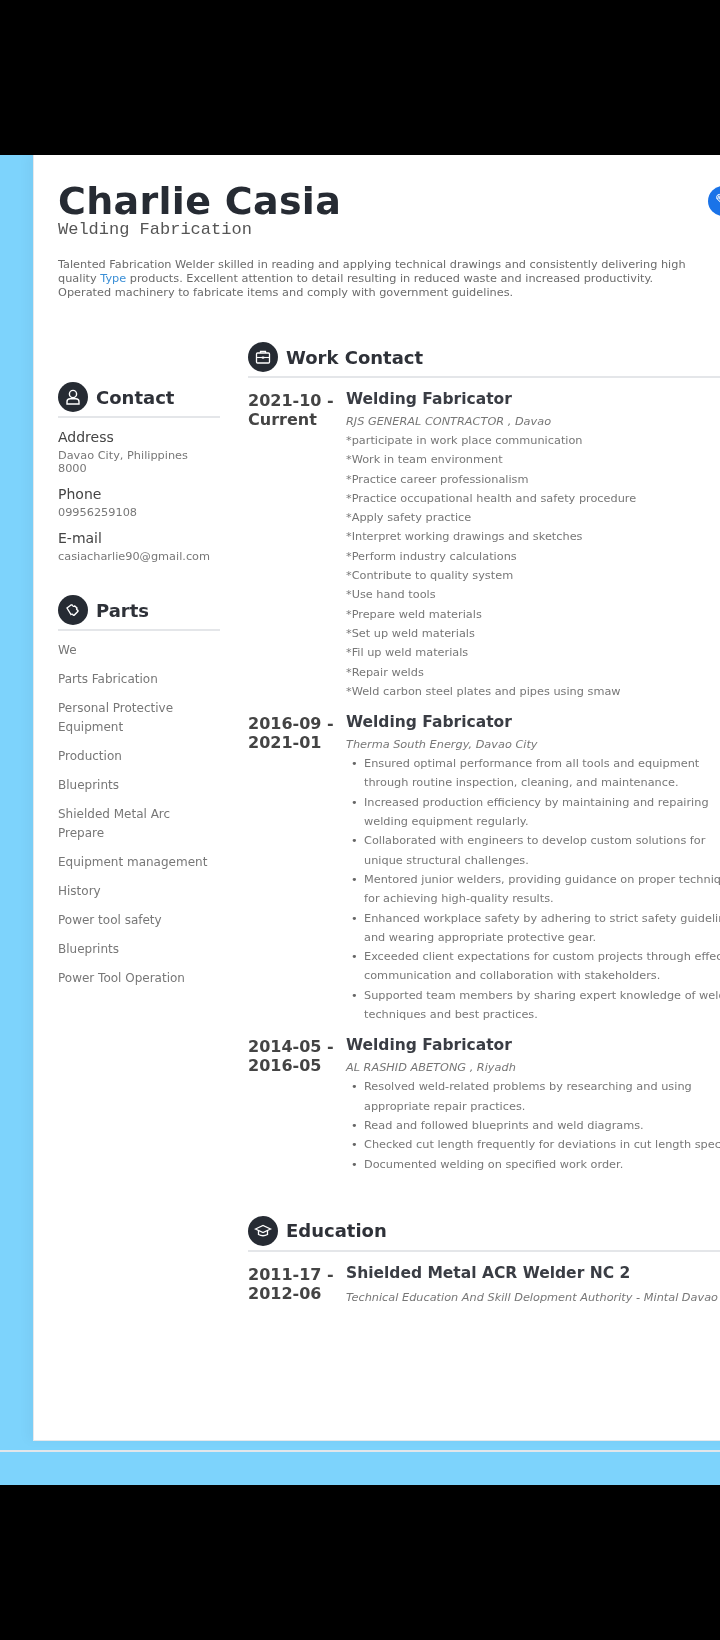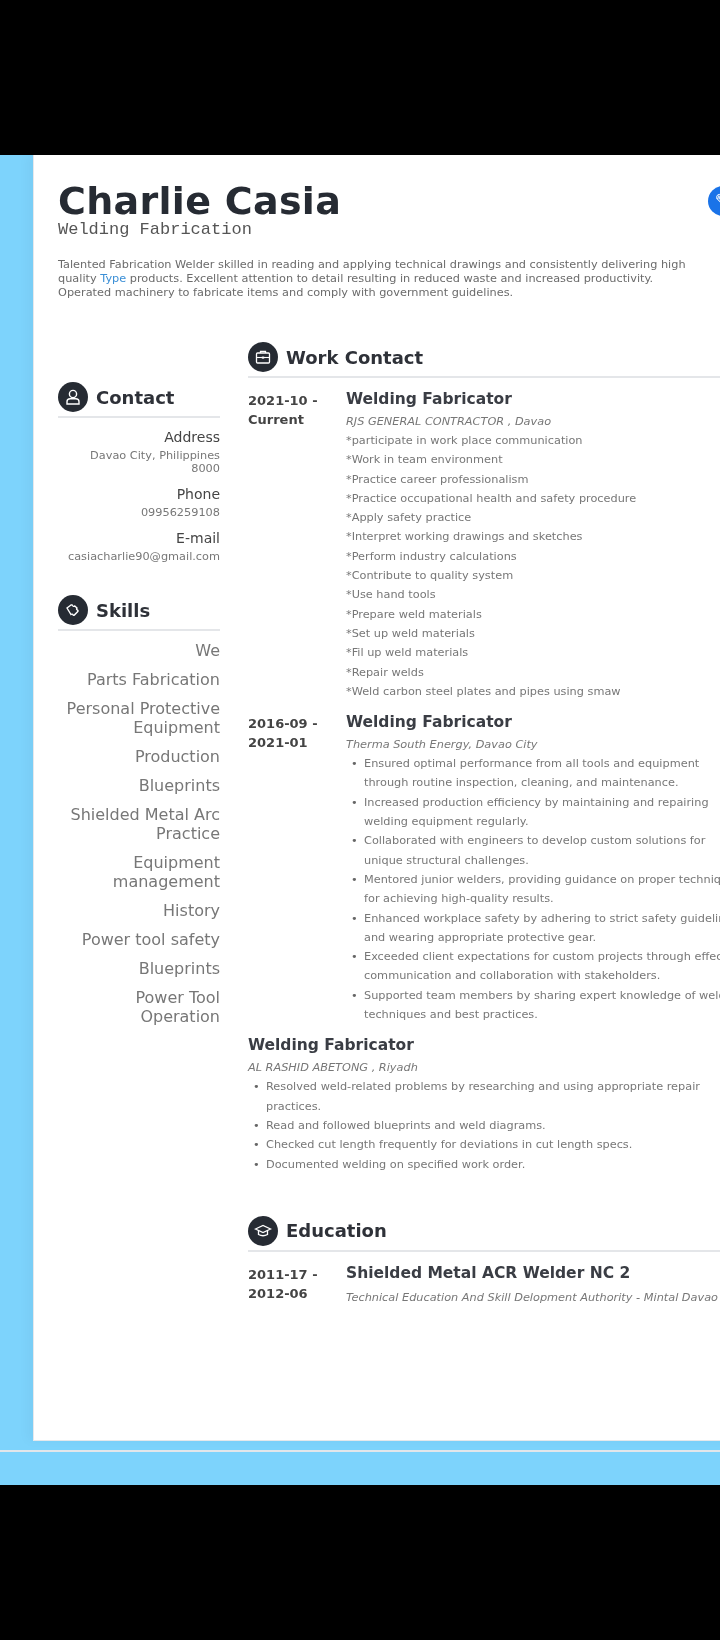--- a/index.html
+++ b/index.html
@@ -18,39 +18,39 @@
 
   .name { position: absolute; left: 24px; top: 24px; font-size: 38px; font-weight: 700; color: #262b33; letter-spacing: 0.3px; font-family: "DejaVu Sans", sans-serif; }
   .role { position: absolute; left: 24px; top: 65px; font-size: 17px; color: #555; font-family: Liberation Mono, monospace; font-weight: 300; }
 
   .fab { position: absolute; left: 674px; top: 31px; width: 30px; height: 30px; border-radius: 50%; background: #1a73e8; color: #fff; font-size: 20px; line-height: 30px; text-align: center; }
 
   .summary { position: absolute; left: 24px; top: 103px; width: 645px; font-size: 11.3px; line-height: 14px; color: #6b6b6b; font-family: "DejaVu Sans", sans-serif; }
   .summary .link { color: #3b8fd6; }
 
   
-  .left { position: absolute; left: 24px; top: 225px; width: 162px; text-align: right; }
+  .left { position: absolute; left: 24px; top: 225px; width: 162px; }
   .sec-head { display: flex; align-items: center; height: 34px; }
   .sec-icon { width: 30px; height: 30px; border-radius: 50%; background: #262b33; display: flex; align-items: center; justify-content: center; flex-shrink: 0; }
   .sec-title { margin-left: 8px; font-size: 18px; font-weight: 700; color: #2e3138; font-family: "DejaVu Sans", sans-serif; }
   .sec-rule { height: 2px; background: #e4e6e9; margin-top: 2px; }
 
   .c-label { font-size: 14px; font-weight: 400; color: #444; margin-top: 11px; font-family: "DejaVu Sans", sans-serif; }
   .c-value { font-size: 11.3px; color: #777; margin-top: 4px; font-family: "DejaVu Sans", sans-serif; }
 
   .skills { margin-top: 30px; }
-  .skill { font-size: 16px; color: #777; line-height: 19px; margin-top: 10px; font-family: "DejaVu Sans", sans-serif; }
+  .skill { font-size: 12px; color: #777; line-height: 19px; margin-top: 10px; font-family: "DejaVu Sans", sans-serif; }
   .skill:first-of-type { margin-top: 10px; }
 
   
   .right { position: absolute; left: 214px; top: 185px; width: 506px; }
   .r-sec-rule { height: 2px; background: #e4e6e9; margin-top: 2px; }
 
   .entry { display: flex; margin-top: 10px; }
-  .date { width: 98px; font-size: 13px; font-weight: 700; color: #444; line-height: 19px; padding-top: 3px; font-family: "DejaVu Sans", sans-serif; }
+  .date { width: 98px; font-size: 16px; font-weight: 700; color: #444; line-height: 19px; padding-top: 3px; font-family: "DejaVu Sans", sans-serif; }
   .body { flex: 1; }
   .job-title { font-size: 15.5px; font-weight: 700; color: #3a3d44; line-height: 22px; font-family: "DejaVu Sans", sans-serif; }
   .company { font-size: 11.3px; font-style: italic; color: #777; line-height: 19px; margin-top: 2px; font-family: "DejaVu Sans", sans-serif; }
   .star-line { font-size: 11.3px; color: #777; line-height: 19.3px; font-family: "DejaVu Sans", sans-serif; white-space: nowrap; }
   ul.bullets { list-style: none; }
   ul.bullets li { position: relative; padding-left: 18px; font-size: 11.3px; color: #777; line-height: 19.3px; font-family: "DejaVu Sans", sans-serif; padding-right: 8px; }
   ul.bullets li::before { content: "•"; position: absolute; left: 5px; top: 0; color: #666; }
 
   .edu-section { margin-top: 40px; }
 </style>
@@ -91,29 +91,29 @@
         <div class="c-value">casiacharlie90@gmail.com</div>
       </div>
 
       <div class="skills">
         <div class="sec-head">
           <div class="sec-icon">
             <svg width="18" height="18" viewBox="0 0 18 18">
                 <path d="M3 7 l4-3 q1-0.5 1.5 0.5 q0.8 1.5 2.2 0.5 l2.3 2 q-1 1.2 0.3 2 q1.2 0.6 0.5 1.6 l-3.5 3.5 q-0.8 0.5-1.3-0.3 q-0.6-1.2-2-0.3 z" fill="none" stroke="#fff" stroke-width="1.4"></path>
               </svg>
           </div>
-          <div class="sec-title">Skills</div>
+          <div class="sec-title">Parts</div>
         </div>
         <div class="sec-rule"></div>
         <div class="skill">We</div>
         <div class="skill">Parts Fabrication</div>
         <div class="skill">Personal Protective Equipment</div>
         <div class="skill">Production</div>
         <div class="skill">Blueprints</div>
-        <div class="skill">Shielded Metal Arc Practice</div>
+        <div class="skill">Shielded Metal Arc Prepare</div>
         <div class="skill">Equipment management</div>
         <div class="skill">History</div>
         <div class="skill">Power tool safety</div>
         <div class="skill">Blueprints</div>
         <div class="skill">Power Tool Operation</div>
       </div>
     </div>
 
     <div class="right">
       <div>
@@ -169,20 +169,24 @@
               <li>Collaborated with engineers to develop custom solutions for unique structural challenges.</li>
               <li>Mentored junior welders, providing guidance on proper techniques for achieving high-quality results.</li>
               <li>Enhanced workplace safety by adhering to strict safety guidelines and wearing appropriate protective gear.</li>
               <li>Exceeded client expectations for custom projects through effective communication and collaboration with stakeholders.</li>
               <li>Supported team members by sharing expert knowledge of welding techniques and best practices.</li>
             </ul>
           </div>
         </div>
 
         <div class="entry">
+          <div class="date">
+            <div>2014-05 -</div>
+            <div>2016-05</div>
+          </div>
           <div class="body">
             <div class="job-title">Welding Fabricator</div>
             <div class="company">AL RASHID ABETONG , Riyadh</div>
             <ul class="bullets">
               <li>Resolved weld-related problems by researching and using appropriate repair practices.</li>
               <li>Read and followed blueprints and weld diagrams.</li>
               <li>Checked cut length frequently for deviations in cut length specs.</li>
               <li>Documented welding on specified work order.</li>
             </ul>
           </div>

